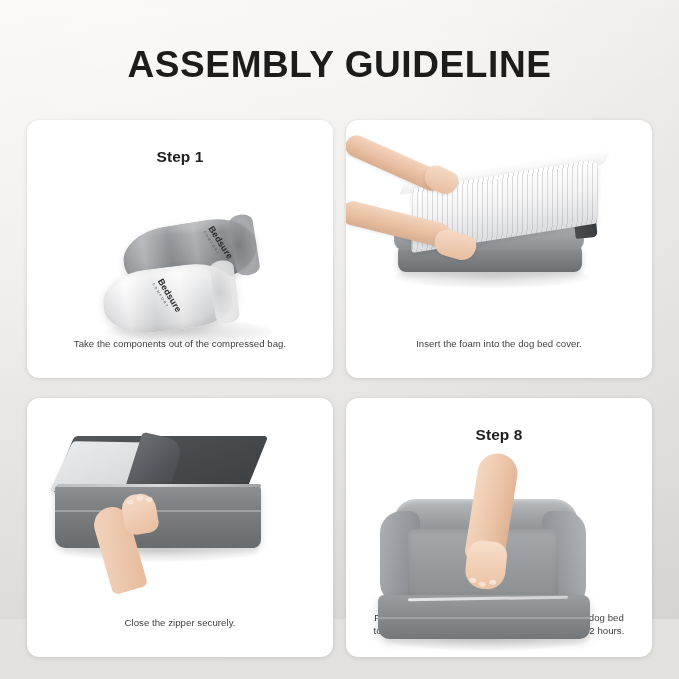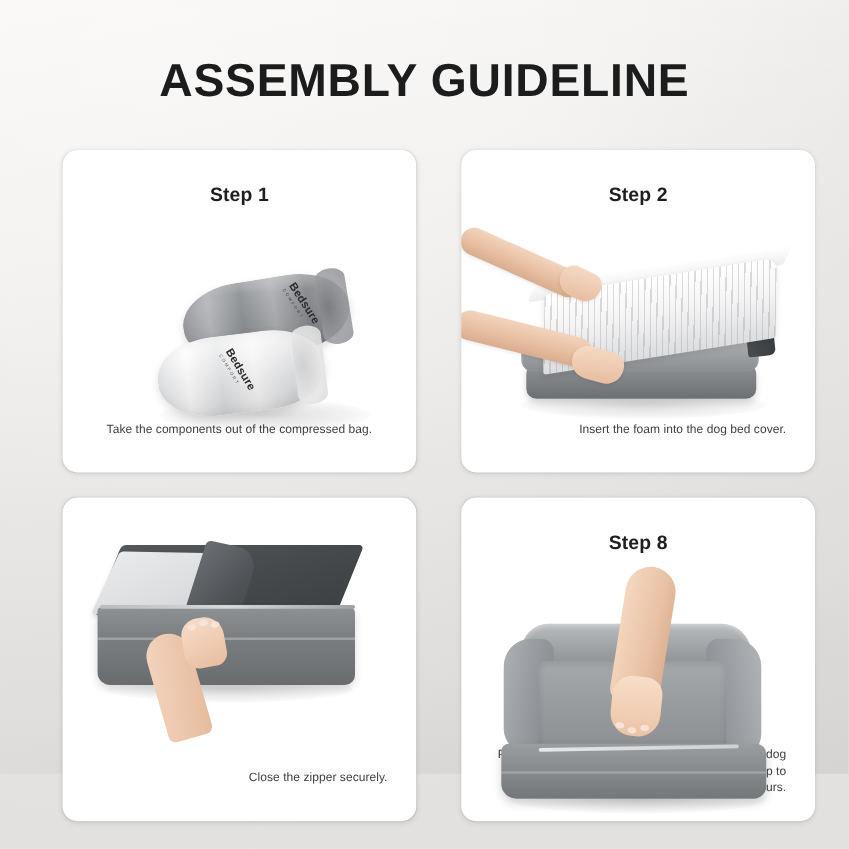--- a/index.html
+++ b/index.html
@@ -60,21 +60,20 @@
   }
 
   .card {
     background: #ffffff;
     border-radius: 12px;
     box-shadow: 0 1px 4px rgba(120,118,116,0.22), 0 0 1px rgba(120,118,116,0.18);
     position: relative;
     overflow: hidden;
     display: flex;
     flex-direction: column;
-    margin-left: 23px;
   }
 
   .card-title {
     text-align: center;
     font-size: 15.5px;
     line-height: 20px;
     font-weight: 600;
     color: #1f1f1f;
     margin-top: 27px;
     letter-spacing: 0.1px;
@@ -87,21 +86,21 @@
 
   .card-caption {
     font-size: 9.6px;
     line-height: 13.2px;
     color: #3e3e3e;
     padding: 0 23px;
     letter-spacing: 0.05px;
   }
 
   .card-caption.center { text-align: center; padding: 0 14px; }
-  .card-caption.left   { text-align: right; }
+  .card-caption.left   { text-align: center; }
 
   .card-1 .card-caption { margin-bottom: 28px; }
   .card-2 .card-caption { margin-bottom: 28px; }
   .card-3 .card-caption { margin-bottom: 28px; }
   .card-4 .card-caption { margin-bottom: 20px; }
 
   
   .roll {
     position: absolute;
     border-radius: 46px / 30px;
@@ -412,21 +411,20 @@
             <span>Bedsure</span>
             <span class="sub">COMFORT</span>
           </div>
         </div>
       </div>
 
       <div class="card-caption center">Take the components out of the compressed bag.</div>
     </div>
 
     <div class="card card-2">
-      <div class="card-title">Step 2</div>
 
       <div class="card-figure">
         <div class="soft-shadow" style="left:48px; top:146px; width:196px; height:22px;"></div>
 
         <div class="bed-base"></div>
         <div class="bed-cover"></div>
         <div class="bed-cover-lip"></div>
 
         <div class="foam-dark-edge"></div>
         <div class="foam-top"></div>

